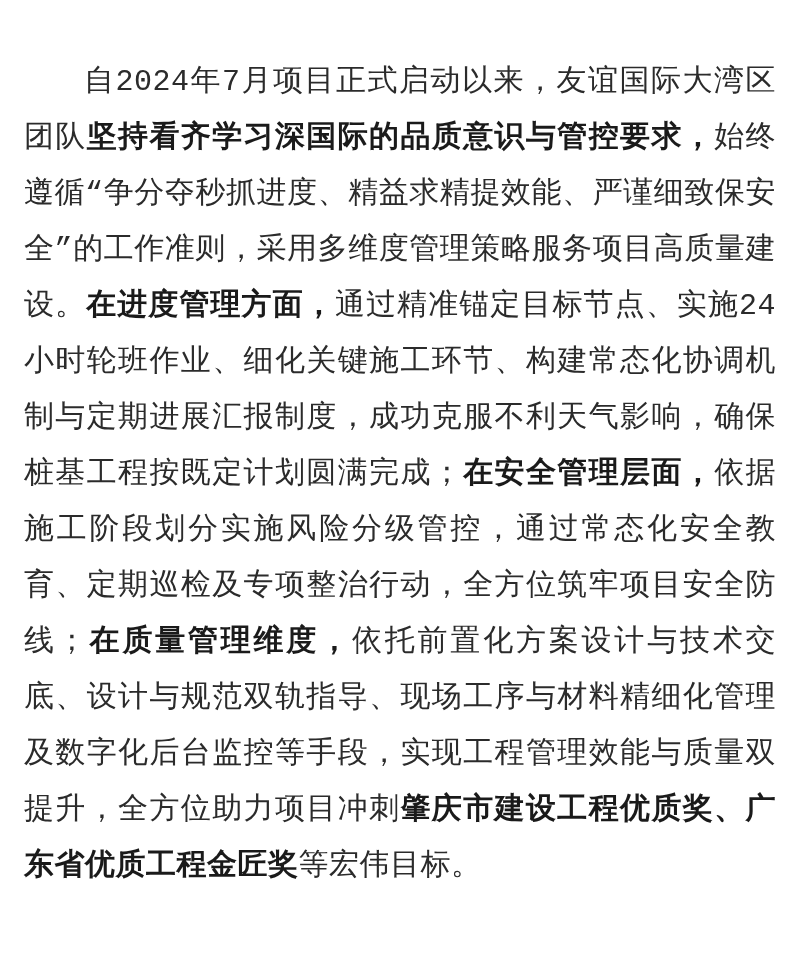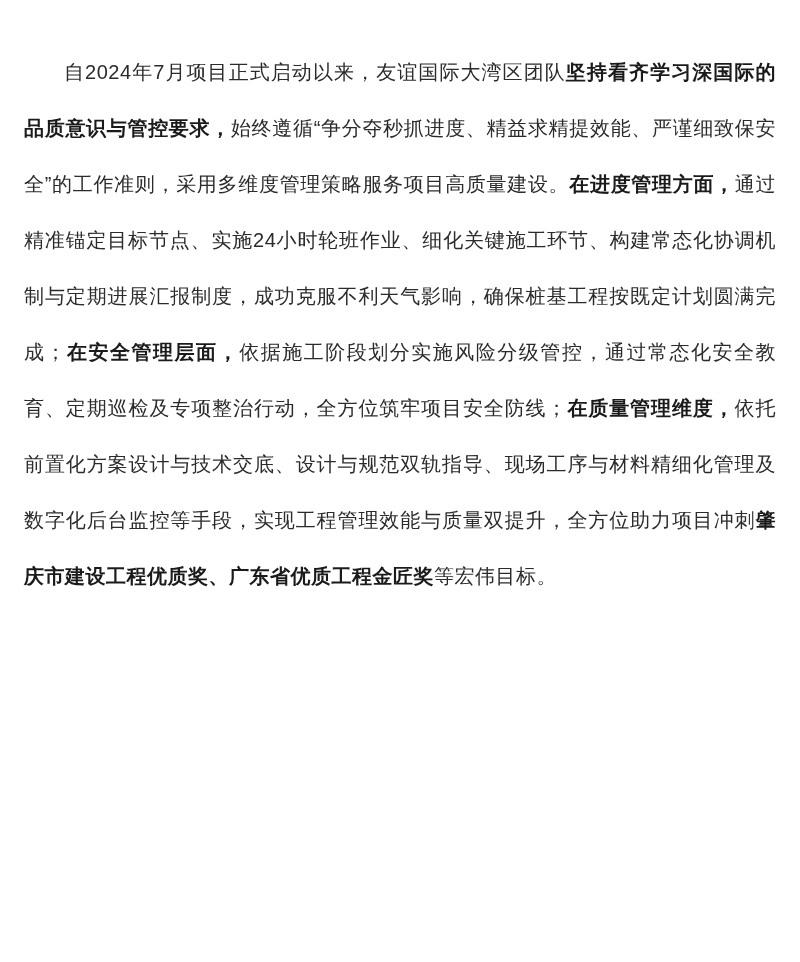--- a/index.html
+++ b/index.html
@@ -14,22 +14,22 @@
   }
   .page {
     box-sizing: border-box;
     width: 800px;
     height: 962px;
     padding: 24px 24px 0 24px;
     background: #ffffff;
     overflow: hidden;
   }
   .article-body {
-    font-family: Liberation Sans, sans-serif;
-    font-size: 20px;
+    font-family: Liberation Mono, monospace;
+    font-size: 30px;
     line-height: 56px;
     color: #2b2b2b;
     text-align: justify;
     text-justify: inter-ideograph;
     letter-spacing: 0.5px;
     text-indent: 2em;
   }
   .article-body .seg {
     font-weight: 400;
   }

